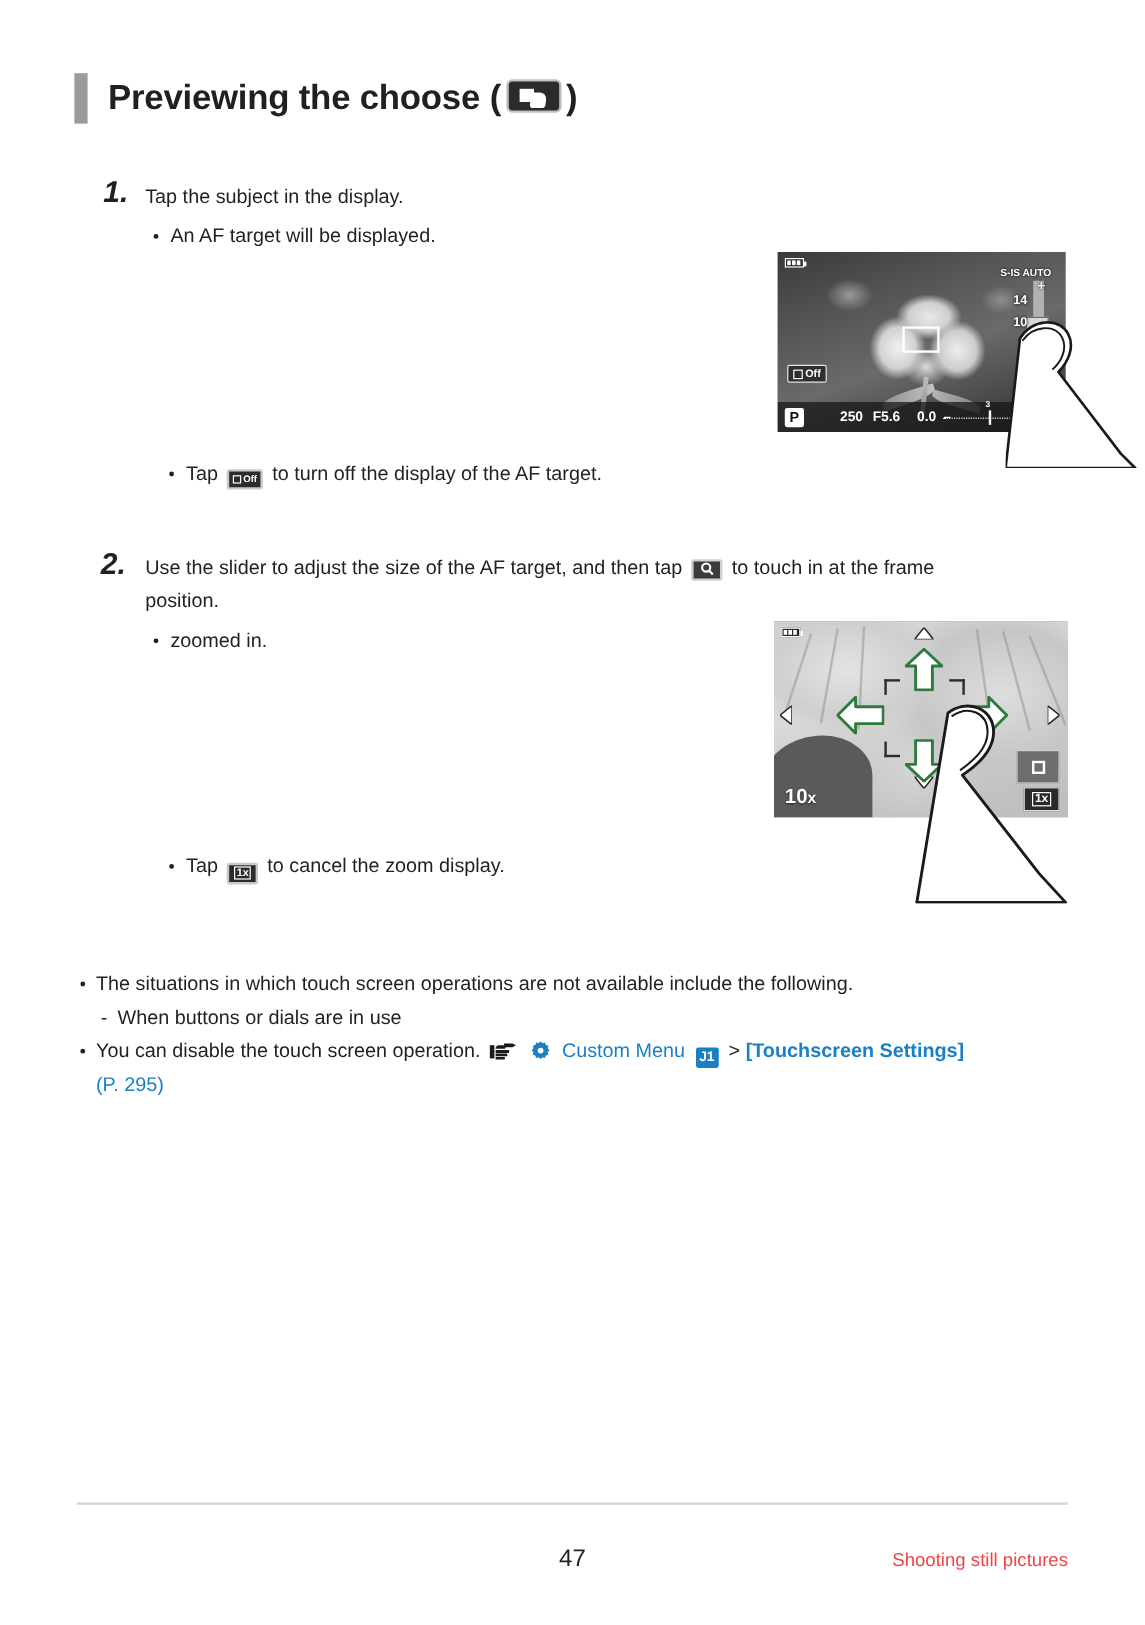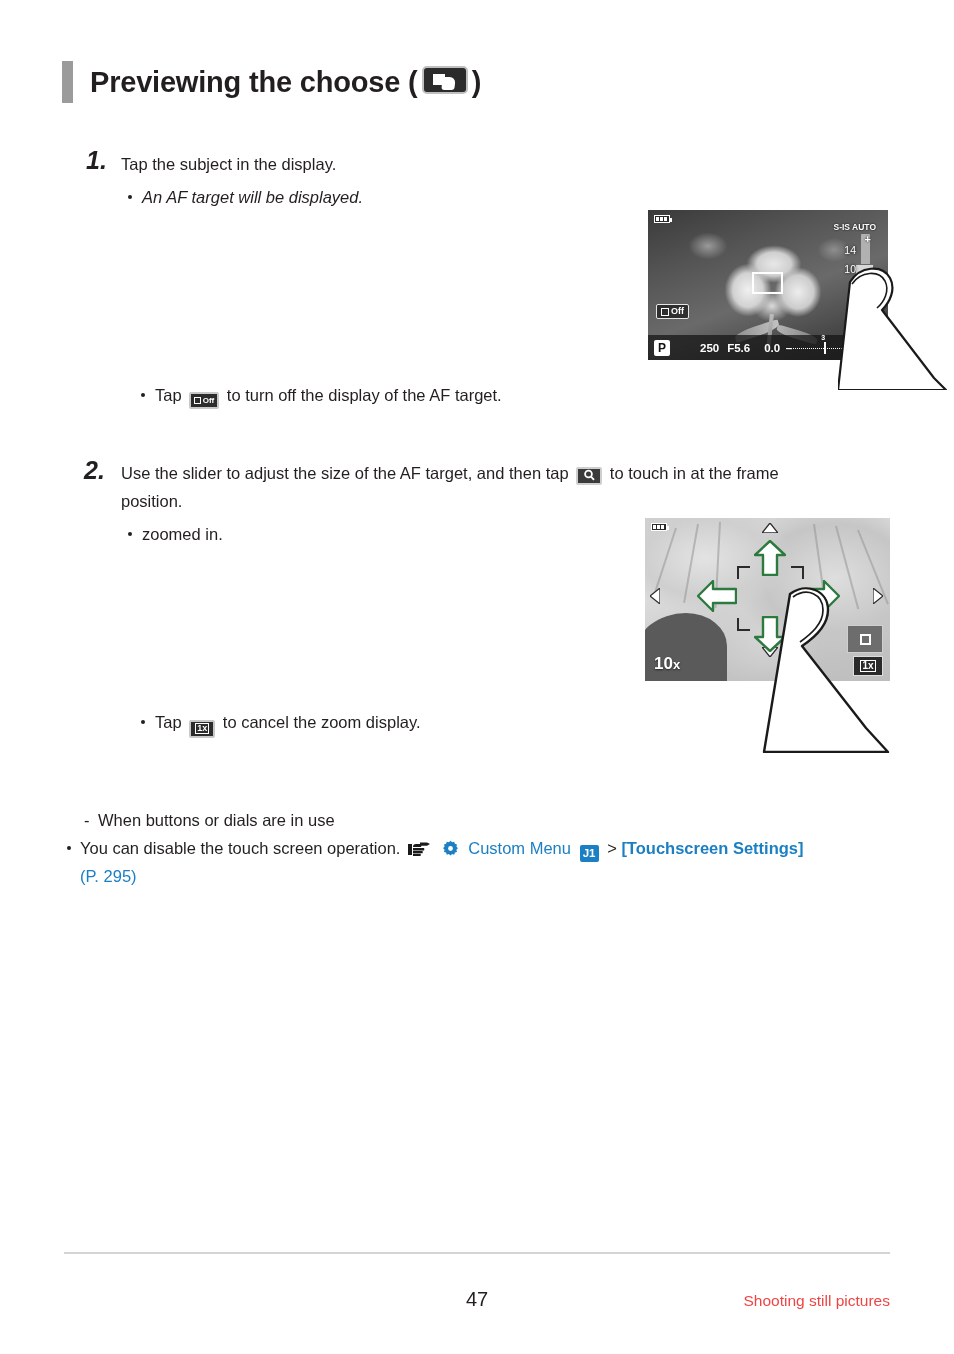--- a/index.html
+++ b/index.html
@@ -383,21 +383,21 @@
     right: 2px; top: 42px;
     width: 17px; height: 9px;
     background: #d8d8d8;
     border: 1px solid #6a6a6a;
   }
   .slider .lbl {
     position: absolute;
     right: 20px;
     color: #ffffff;
     font-size: 10.5px;
-    font-weight: normal;
+    font-weight: bold;
     text-shadow: 0 0 3px #000;
   }
 
   
   .finger {
     position: absolute;
     pointer-events: none;
   }
 
   
@@ -568,21 +568,21 @@
   <span class="ico ico-touch-big">
     <span class="sq"></span>
       <span class="hand"></span>
   </span>
   <span class="title-paren">)</span>
 </div>
 
 <div class="step-num" style="left:86px; top:146px;">1.</div>
 <div class="step-body" style="left:121px; top:150px;text-align:center;">Tap the subject in the display.</div>
 
-<div class="bullets" style="left:126px; top:183px;font-style:italic;">
+<div class="bullets" style="left:126px; top:183px;">
   <div class="bullet-line">An AF target will be displayed.</div>
 </div>
 
 <div class="cam" style="left:648px; top:210px; width:240px; height:150px;">
   <div class="cam-inner">
     <div class="photo1"></div>
     <div class="leaf1"></div>
     <div class="leaf2"></div>
     <div class="stem1"></div>
     <div class="af-frame"></div>
@@ -740,20 +740,21 @@
   <div class="bullet-line">
     <span>Tap</span>
     <span class="ico-1x">
       <span class="txt">1x</span>
     </span>
     <span>to cancel the zoom display.</span>
   </div>
 </div>
 
 <div class="notes">
+  <div class="note-b">The situations in which touch screen operations are not available include the following.</div>
   <div class="note-sub">When buttons or dials are in use</div>
   <div class="note-b">
     <span>You can disable the touch screen operation.</span>
     <span class="ico-hand-point">
       <svg width="22" height="16" viewBox="0 0 22 16">
         <rect x="0" y="3" width="4" height="11" fill="#1a1a1a"></rect>
         <path d="M6 6 h7 a3 3 0 0 0 0-3 h-5 a3 3 0 0 0-3 3 z" fill="#1a1a1a"></path>
         <path d="M5 7 h11 a2.3 2.3 0 0 1 0 2.4 h-11 z" fill="#1a1a1a"></path>
         <path d="M5 10 h9.5 a2.2 2.2 0 0 1 0 2.3 h-9.5 z" fill="#1a1a1a"></path>
         <path d="M5 12.8 h7.5 a2 2 0 0 1 0 2.2 h-7.5 z" fill="#1a1a1a"></path>

